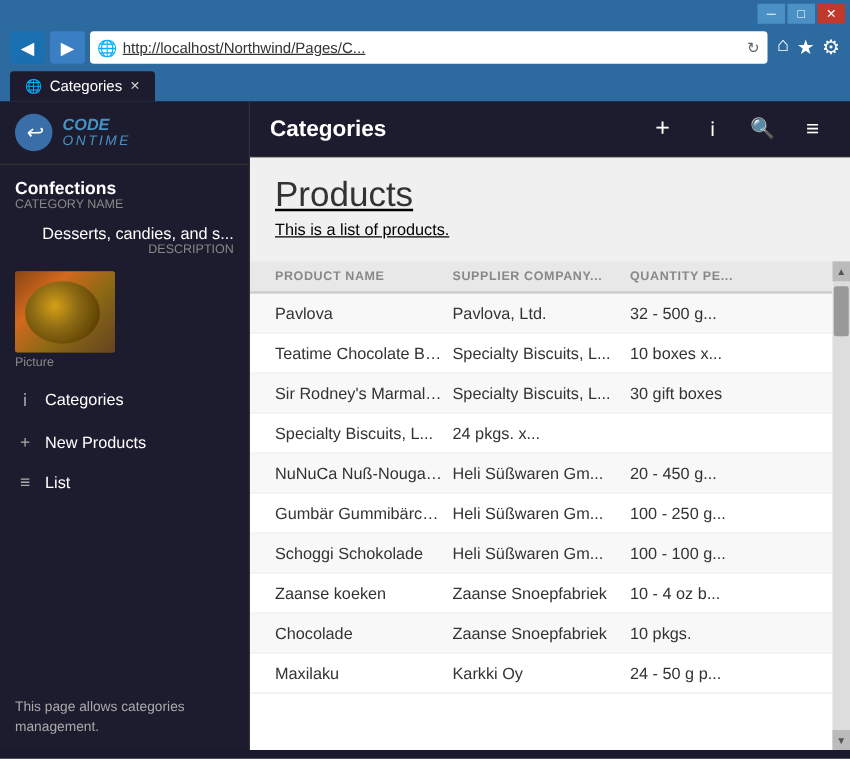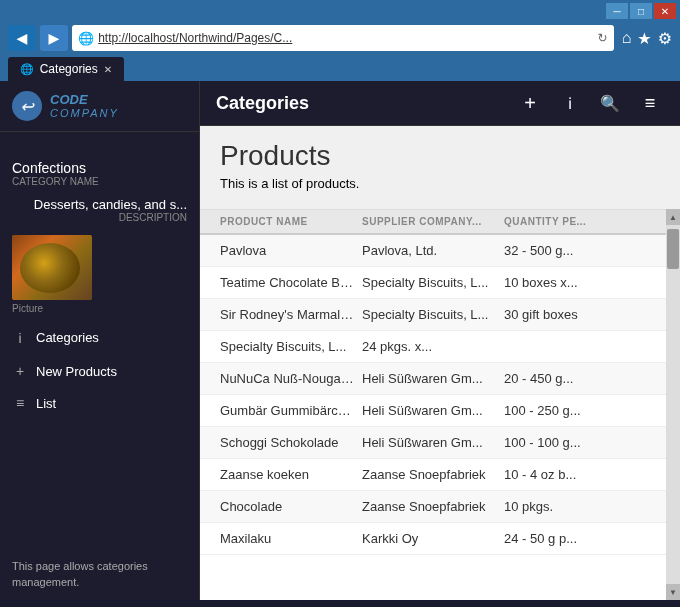--- a/index.html
+++ b/index.html
@@ -241,20 +241,21 @@
       flex: 1;
       background: #f0f0f0;
       overflow: hidden;
       display: flex;
       flex-direction: column;
     }
 
     .content-header {
       padding: 14px 20px 8px 20px;
       background: #f0f0f0;
+      text-decoration: underline;
     }
     .content-title {
       font-size: 28px;
       font-weight: 300;
       color: #333;
       margin-bottom: 4px;
     }
     .content-subtitle {
       font-size: 13px;
       color: #000000;
@@ -380,26 +381,26 @@
 <div class="app-container">
 
   <div class="sidebar">
 
     <div class="app-brand">
       <div class="brand-icon">↩</div>
       <div style="line-height:1.2;">
         <div style="display:flex; align-items:center; gap:2px;">
           <span style="color:#4a90c4; font-weight:bold; font-size:13px; font-style:italic;">CODE</span>
         </div>
-        <div style="color:#4a90c4; font-size:11px; font-style:italic; letter-spacing:2px;">COMPANY</div>
+        <div style="color:#4a90c4; font-size:11px; font-style:italic; letter-spacing:2px;">ONTIME</div>
       </div>
     </div>
 
     <div class="sidebar-section">
-      <div class="sidebar-field-value" style="font-size:14px; font-weight:400;margin-top:18px;">Confections</div>
+      <div class="sidebar-field-value" style="font-size:14px; font-weight:700;">Confections</div>
       <div class="sidebar-field-label">Category Name</div>
     </div>
 
     <div class="sidebar-section" style="padding-top:2px;text-align:right;">
       <div class="sidebar-field-value" style="font-size:13px;">Desserts, candies, and s...</div>
       <div class="sidebar-field-label">Description</div>
     </div>
 
     <div class="sidebar-image-section">
       <div class="sidebar-image-container">

